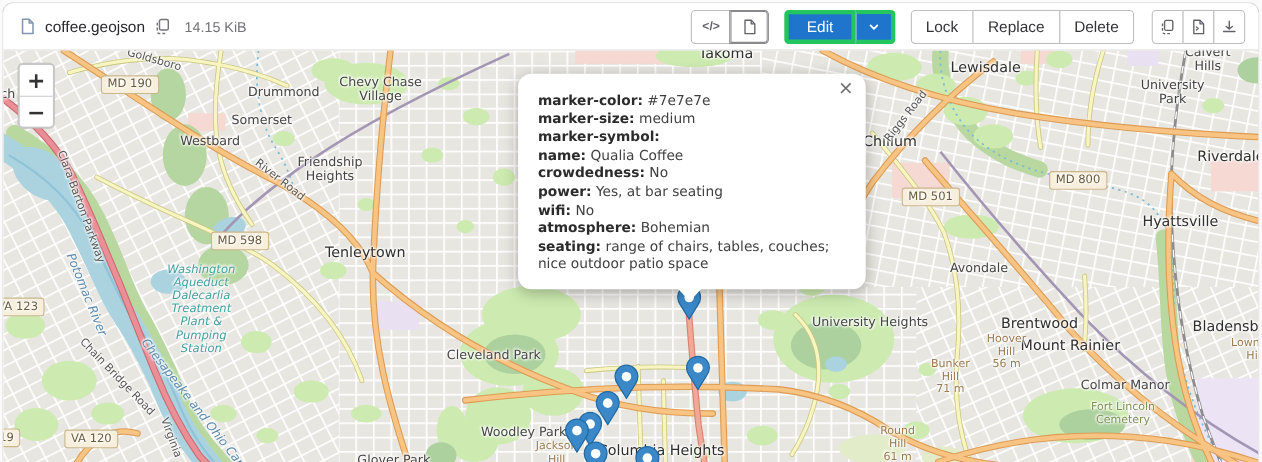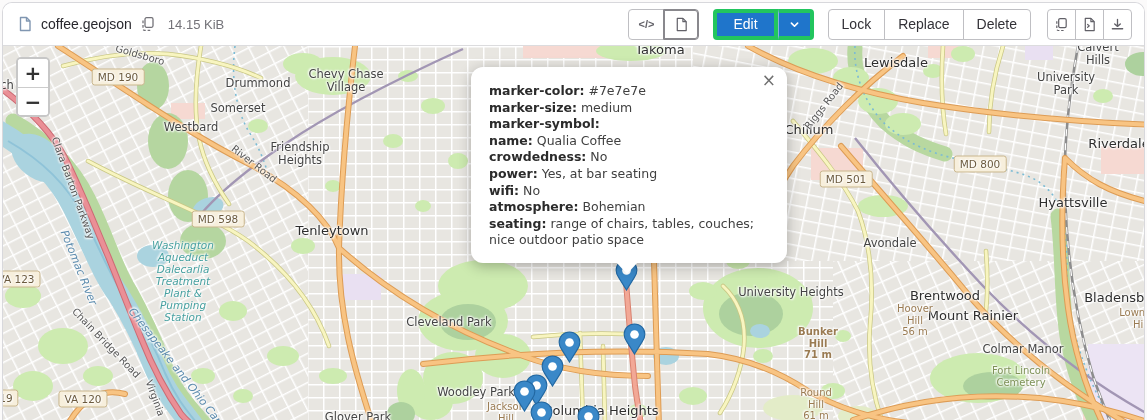--- a/index.html
+++ b/index.html
@@ -317,21 +317,21 @@
         <div class="mlabel village" style="left: 1063px; top: 38px;">University Park</div>
         <div class="mlabel village" style="left: 1095px; top: 8px;">Calvert Hills</div>
         <div class="mlabel village" style="left: 788px; top: 247px;">University Heights</div>
         <div class="mlabel village" style="left: 887px; top: 198px;">Avondale</div>
         <div class="mlabel village" style="left: 1020px; top: 304px;">Colmar Manor</div>
         <div class="mlabel village" style="left: 355px; top: 372px;">Glover Park</div>
         <div class="mlabel village" style="left: 4px; top: 40px;">ch</div>
         <div class="mlabel hill" style="left: 912px; top: 274px;">Hoover
 Hill
 56 m</div>
-        <div class="mlabel hill" style="left: 815px; top: 297px; font-weight: bold;">Bunker
+        <div class="mlabel hill" style="left: 861px; top: 297px;">Bunker
 Hill
 71 m</div>
         <div class="mlabel hill" style="left: 813px; top: 358px;">Round
 Hill
 61 m</div>
         <div class="mlabel hill" style="left: 503px; top: 366px;">Jackson
 Hill</div>
         <div class="mlabel hill" style="left: 1138px; top: 272px;">Lowndes
 Hill</div>
         <div class="mlabel water" style="left: 75px; top: 222px; transform: translate(-50%, -50%) rotate(68deg);">Potomac River</div>

